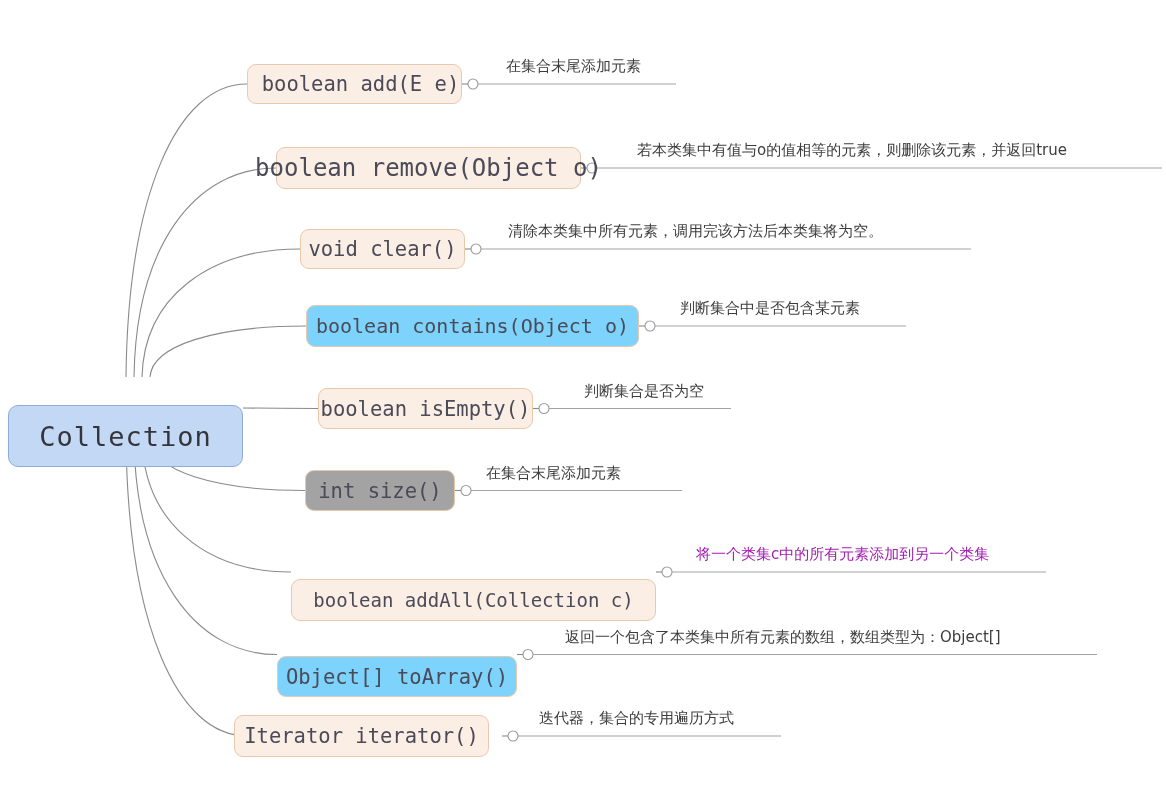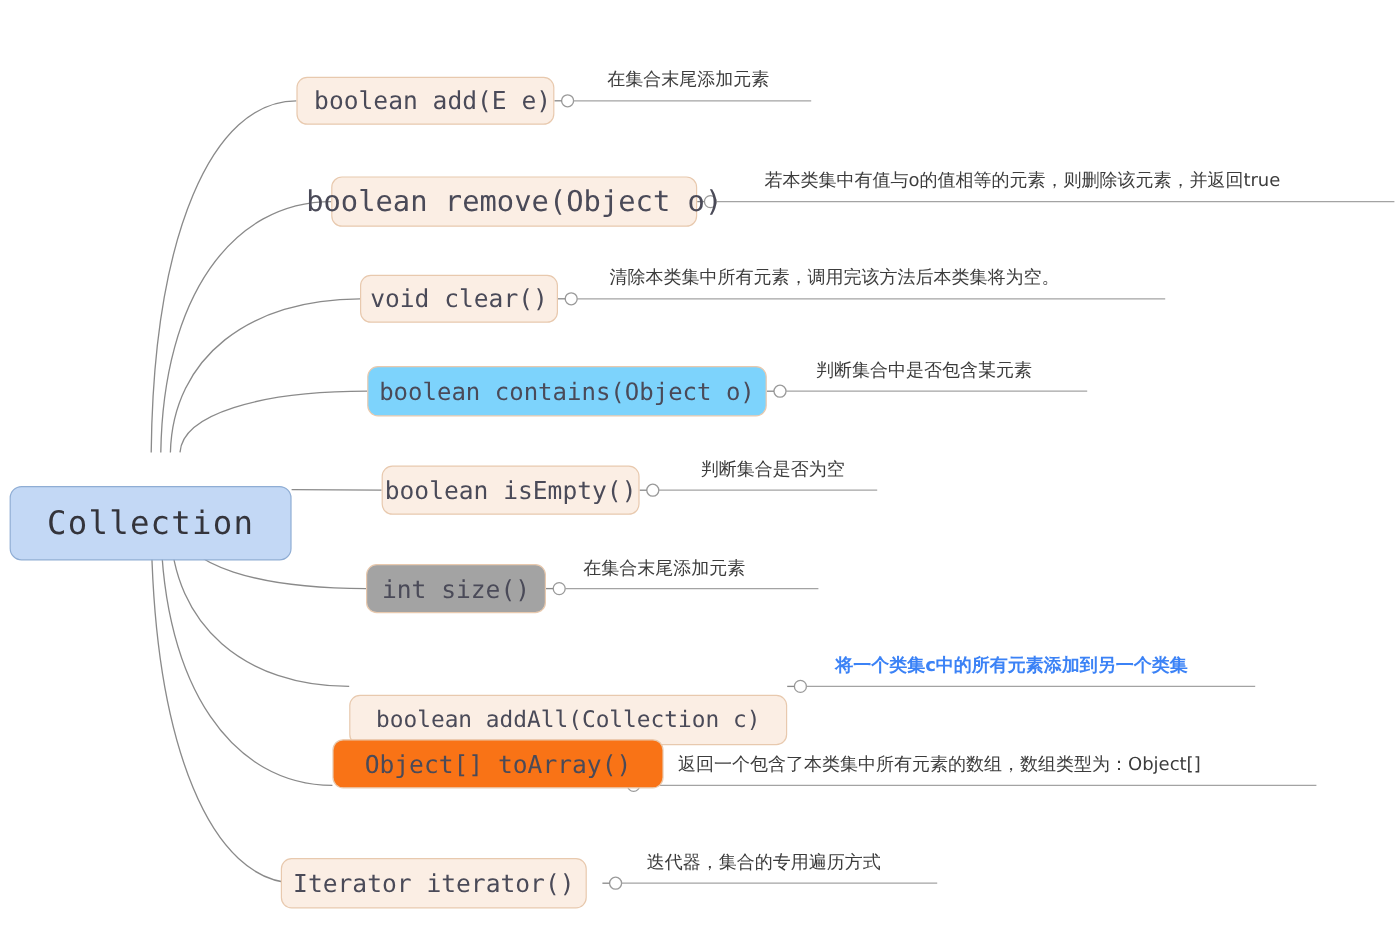--- a/index.html
+++ b/index.html
@@ -132,24 +132,24 @@
       </div>
       <div class="method-node" style="left: 318px; top: 388px; width: 215px; height: 41px; font-size: 20.5px; background: rgb(251, 238, 228); border-color: rgb(232, 201, 174);">boolean isEmpty()</div>
       <div class="note" style="left: 570px; top: 382.5px; font-size: 15px; color: rgb(60, 60, 60);">
         <span class="note-text">判断集合是否为空</span>
       </div>
       <div class="method-node" style="left: 305px; top: 470px; width: 150px; height: 41px; font-size: 20.5px; background: #a3a3a3; border-color: rgb(232, 201, 174);">int size()</div>
       <div class="note" style="left: 472px; top: 464.5px; font-size: 15px; color: rgb(60, 60, 60);">
         <span class="note-text">在集合末尾添加元素</span>
       </div>
       <div class="method-node" style="left: 291px; top: 551px; width: 365px; height: 42px; font-size: 19px; background: rgb(251, 238, 228); border-color: rgb(232, 201, 174); margin-top: 28px;">boolean addAll(Collection c)</div>
-      <div class="note" style="left: 682px; top: 546px; font-size: 15px; color: #3b82f6; font-weight: bold;">
+      <div class="note" style="left: 682px; top: 546px; font-size: 15px; color: #a21caf;">
         <span class="note-text">将一个类集c中的所有元素添加到另一个类集</span>
       </div>
-      <div class="method-node" style="left: 277px; top: 616px; width: 276px; height: 41px; font-size: 20.5px; background: #f97316; border-color: rgb(232, 201, 174);">Object[] toArray()</div>
+      <div class="method-node" style="left: 277px; top: 656px; width: 240px; height: 41px; font-size: 20.5px; background: #7dd3fc; border-color: rgb(232, 201, 174);">Object[] toArray()</div>
       <div class="note" style="left: 551px; top: 628.5px; font-size: 15px; color: rgb(60, 60, 60);">
         <span class="note-text">返回一个包含了本类集中所有元素的数组，数组类型为：Object[]</span>
       </div>
       <div class="method-node" style="left: 234px; top: 715px; width: 255px; height: 42px; font-size: 20.5px; background: rgb(251, 238, 228); border-color: rgb(232, 201, 174);">Iterator iterator()</div>
       <div class="note" style="left: 525px; top: 710px; font-size: 15px; color: rgb(60, 60, 60);">
         <span class="note-text">迭代器，集合的专用遍历方式</span>
       </div>
     </div>
 
 </div>

